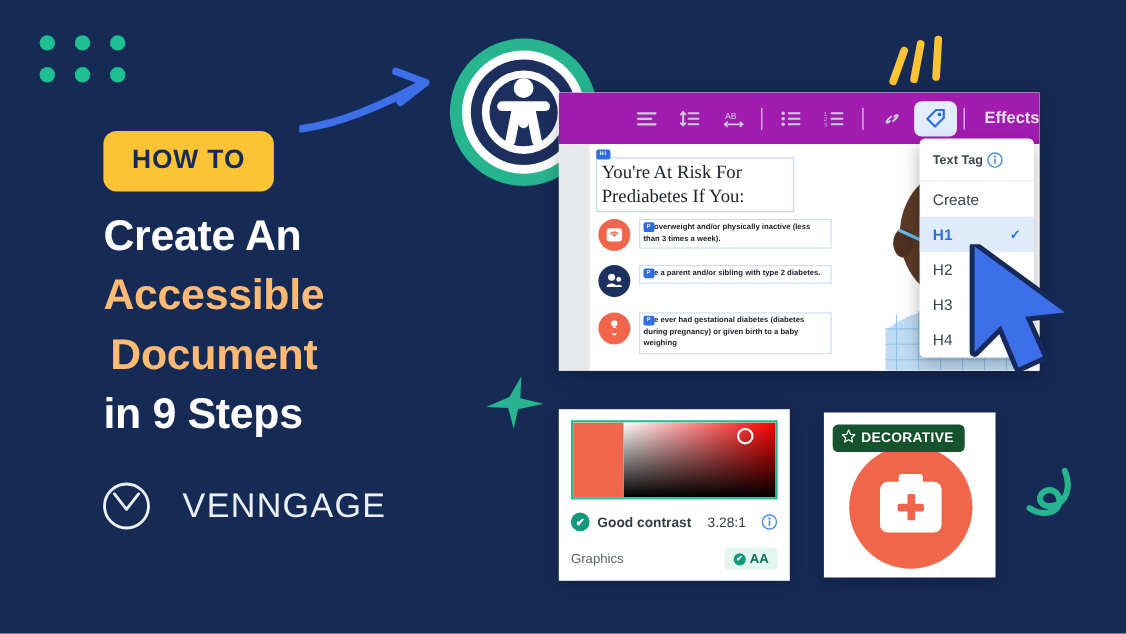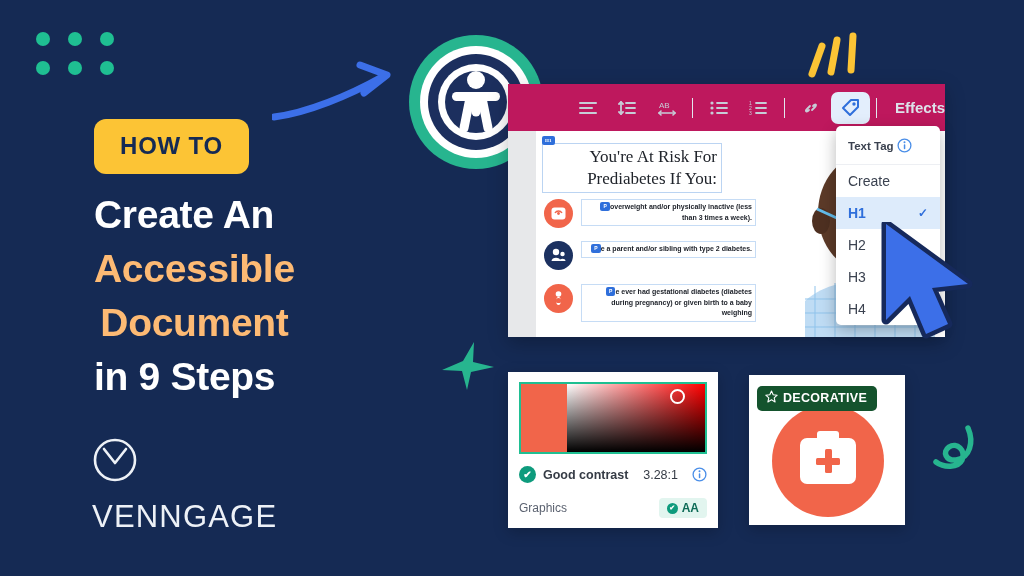--- a/index.html
+++ b/index.html
@@ -46,50 +46,50 @@
   .headline {
     position: absolute; left: 94px; top: 188px;
     font-size: 39px; font-weight: bold; line-height: 54px;
     letter-spacing: -0.3px;
   }
   .headline .w { color: #FFFFFF; display: block; }
   .headline .y { color: #fdba74; display: block; text-align: center; }
 
   
   .logo { position: absolute; left: 92px; top: 437px; display: flex;
-          align-items: flex-start; gap: 16px; flex-direction: column; }
+          align-items: center; gap: 28px; }
   .logo .mark { width: 46px; height: 46px; }
   .logo .wordmark { color: #EDF1F7; font-size: 31px; letter-spacing: 1.2px; }
 
   
   .a11y { position: absolute; left: 406px; top: 32px; width: 140px; height: 140px; }
 
   
   .editor {
     position: absolute; left: 508px; top: 84px;
     width: 437px; height: 253px;
     background: #FFFFFF;
     box-shadow: 0 6px 18px rgba(0,0,0,.25);
     overflow: hidden;
   }
   .toolbar {
-    height: 47px; background: #be185d;
+    height: 47px; background: #a21caf;
     display: flex; align-items: center; gap: 0px;
     padding-left: 60px;
   }
   .tb-item { width: 40px; height: 32px; display: flex; align-items: center;
              justify-content: center; border-radius: 7px; }
   .tb-item.active { background: #E3EEFC; }
   .tb-sep { width: 1px; height: 20px; background: #E2E7EF; margin: 0 6px; }
   .tb-effects { color: #DDE2EA; font-size: 15px; font-weight: bold;
                 margin-left: 12px; }
 
   .canvas { position: relative; height: 206px; background: #E7E8EA; }
   .page { position: absolute; left: 28px; top: 0; right: 0; bottom: 0;
-          background: #FFFFFF; overflow: hidden; text-align: right; }
+          background: #FFFFFF; overflow: hidden; }
 
   .doc-title {
     position: absolute; left: 6px; top: 12px; width: 180px;
     border: 1px solid #BBD4F2;
     font-family: "Liberation Serif", serif;
     font-size: 17px; line-height: 22px; color: #20242B;
     padding: 2px 4px;
   }
   .tagchip {
     position: absolute; background: #2F6FDB; color: #fff;

